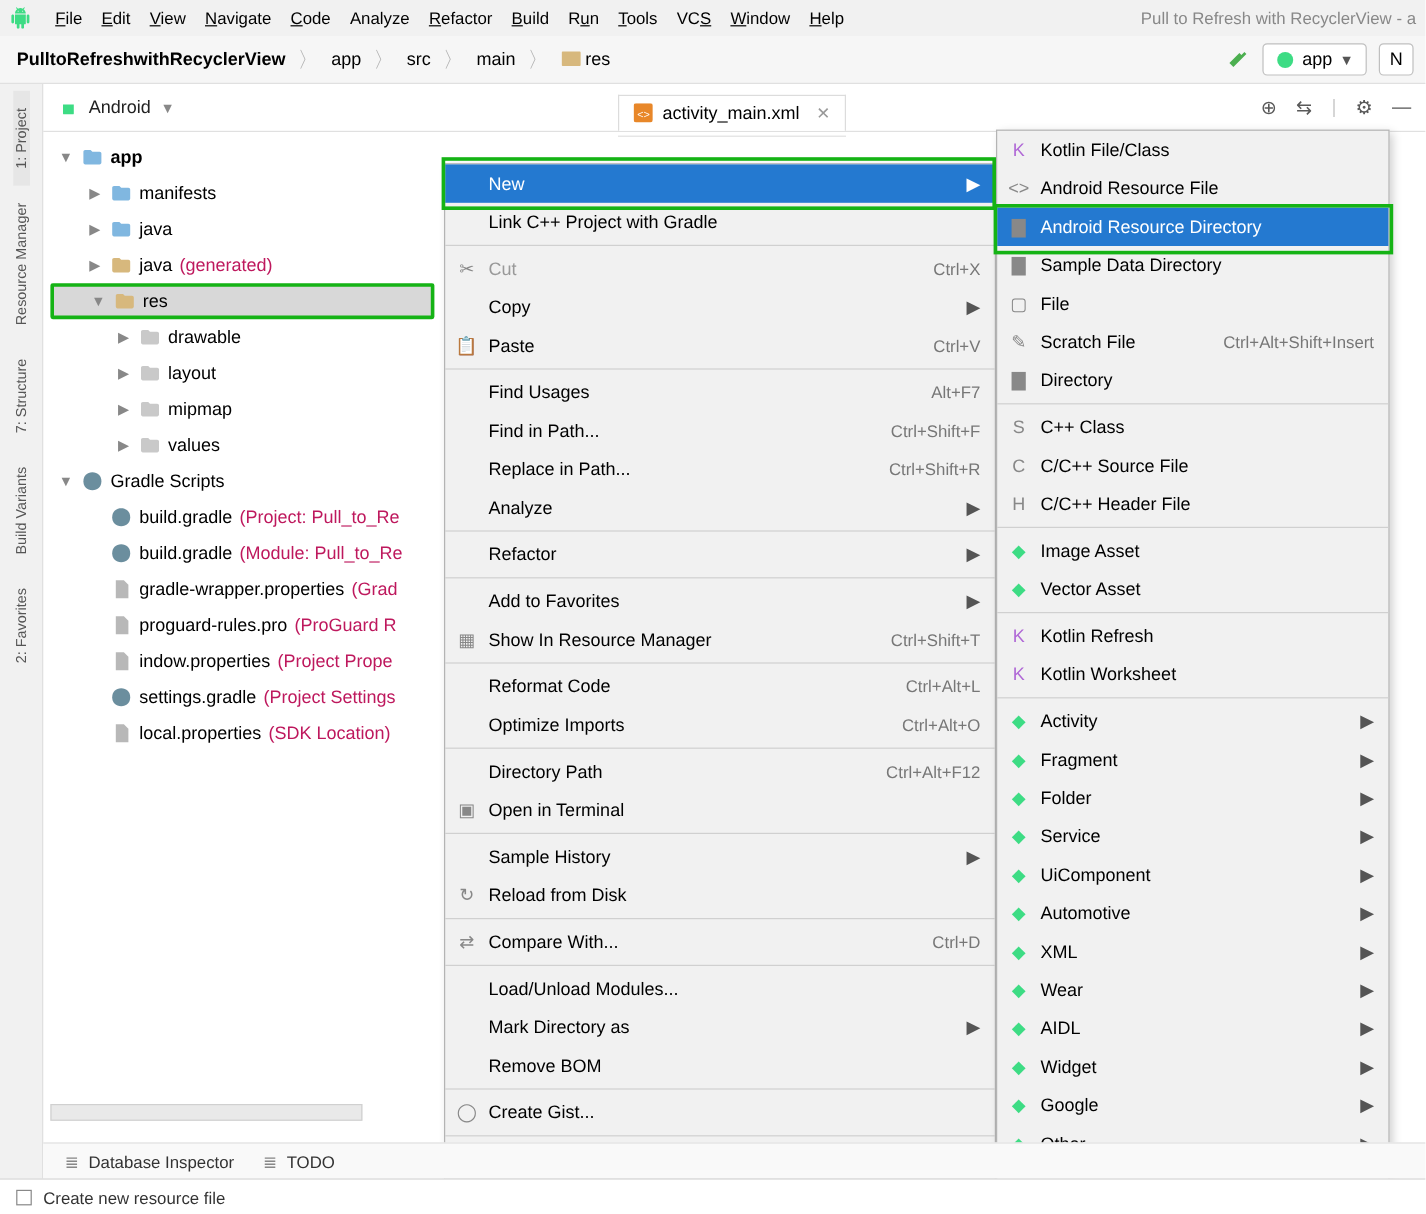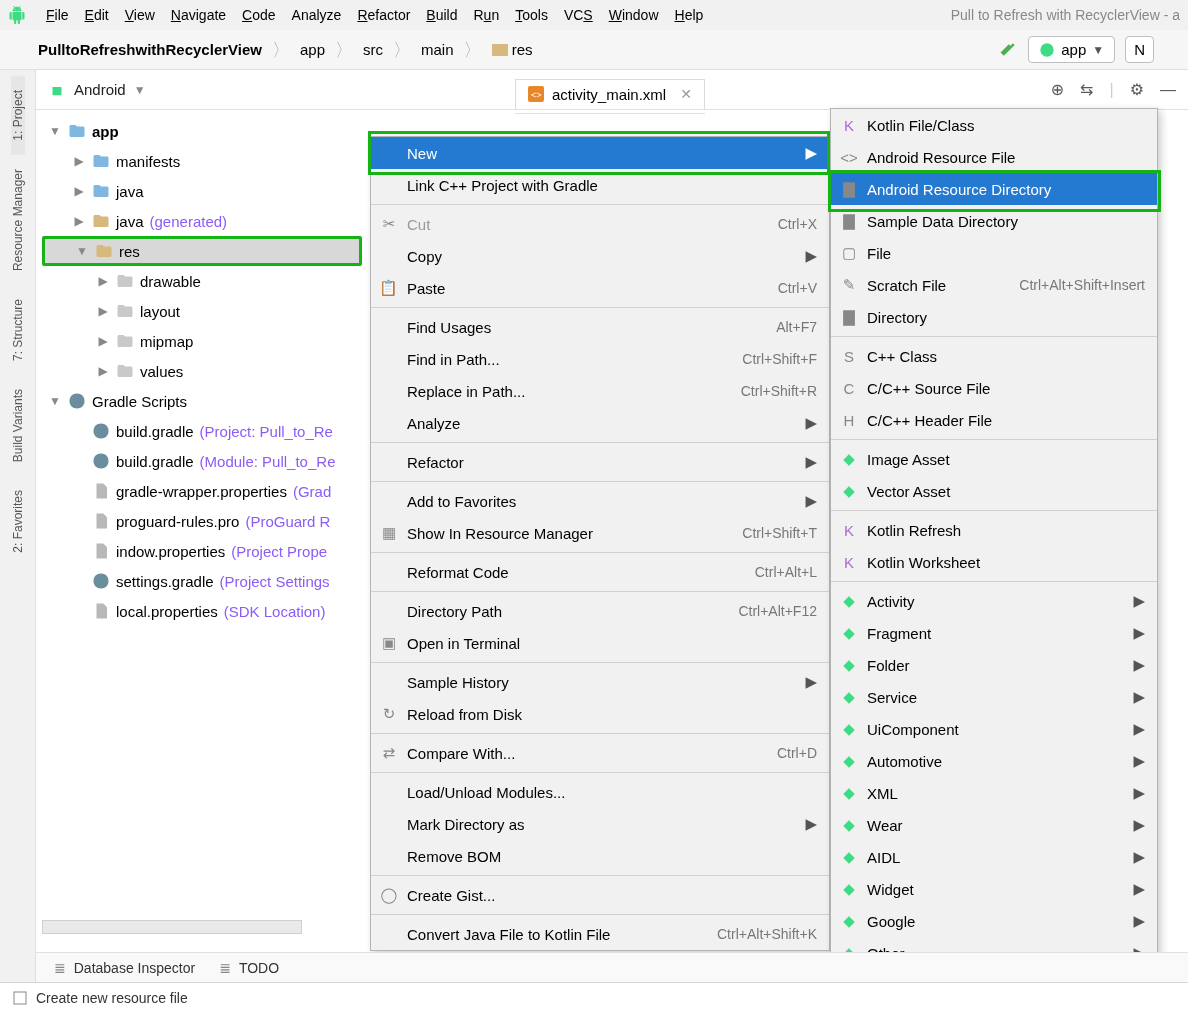--- a/index.html
+++ b/index.html
@@ -2,42 +2,42 @@
 <html><head>
 <meta charset="utf-8">
 <style>
 * { margin:0; padding:0; box-sizing:border-box; font-family:"Segoe UI",Arial,sans-serif; }
 body { width:1188px; height:1012px; background:#fff; overflow:hidden; position:relative; color:#000; }
 .menubar { height:30px; background:#f1f1f1; display:flex; align-items:center; padding:0 8px; font-size:14px; gap:0; }
 .menubar .logo { width:18px; height:18px; margin-right:12px; }
 .menubar .mitem { padding:4px 8px; cursor:default; }
 .menubar .mitem u { text-decoration:underline; }
 .menubar .right-title { margin-left:auto; color:#888; font-size:14px; }
-.nav { height:40px; background:#f6f6f6; display:flex; align-items:center; padding:0 34px; font-size:15px; border-bottom:1px solid #e0e0e0; }
+.nav { height:40px; background:#f6f6f6; display:flex; align-items:center; padding:0 10px; font-size:15px; border-bottom:1px solid #e0e0e0; }
 .bc { display:flex; align-items:center; gap:4px; }
 .bc-item { padding:2px 4px; }
 .bc-sep { color:#b2b2b2; font-size:18px; margin:0 2px; }
 .bc .bold { font-weight:700; }
 .nav-right { margin-left:auto; display:flex; align-items:center; gap:10px; }
 .hammer { width:20px; height:20px; color:#4CAF50; }
 .app-pop { border:1px solid #bfbfbf; padding:4px 10px; border-radius:4px; display:flex; align-items:center; gap:6px; font-size:15px; background:#fff;}
 .ne-btn { border:1px solid #bfbfbf; border-radius:4px; padding:4px 8px; font-size:15px; background:#fff;}
 .cols { display:flex; height:940px; }
 .leftbar { width:36px; background:#f1f1f1; border-right:1px solid #e0e0e0; display:flex; flex-direction:column; align-items:center; padding-top:6px; gap:0; }
 .lb-section { writing-mode:vertical-rl; transform:rotate(180deg); font-size:12px; color:#555; padding:14px 0; display:flex; align-items:center; gap:6px; }
 .lb-section.active { background:#e6e6e6; }
 .main { flex:1; display:flex; flex-direction:column; }
 .projrow { height:40px; display:flex; align-items:center; padding:0 12px; border-bottom:1px solid #e0e0e0; }
 .projrow .label { font-size:15px; color:#222; display:flex; align-items:center; gap:8px;}
 .projrow .tool { margin-left:auto; display:flex; align-items:center; gap:16px; color:#595959;}
 .tree { padding:6px 0 6px 6px; width:326px; font-size:15px; line-height:1; }
 .node { display:flex; align-items:center; height:30px; gap:6px; padding-left:6px; white-space:nowrap;}
 .node .exp { color:#888; font-size:12px; width:14px; text-align:center;}
 .node .nm { }
-.node .dim { color:#8b5cf6;text-align:right; }
+.node .dim { color:#be185d;text-align:right; }
 .node.bold .nm { font-weight:700; }
 .hl-green { border:3px solid #15b315; border-radius:2px; }
 .tab { height:40px; display:flex; align-items:center; border-bottom:1px solid #e0e0e0; position:absolute; left:515px; top:74px;}
 .tab-inner { display:flex; align-items:center; gap:8px; border:1px solid #dcdcdc; border-bottom:none; padding:6px 12px; background:#fff; font-size:15px;}
 .tab-close { color:#999; font-size:14px; margin-left:6px; }
 .ctxmenu { position:absolute; background:#f1f1f1; border:1px solid #b4b4b4; box-shadow:3px 3px 8px rgba(0,0,0,.2); font-size:15px; }
 .ctx1 { left:370px; top:136px; width:460px; }
 .ctx2 { left:830px; top:108px; width:328px; }
 .crow { display:flex; align-items:center; height:32px; padding:0 12px 0 36px; position:relative; }
 .crow.sel { background:#2479d0; color:#fff; }
@@ -333,20 +333,24 @@
     <div class="crow">
       <span class="cic" style="color:#888">▦</span>
       <span>Show In Resource Manager</span>
       <span class="sc">Ctrl+Shift+T</span>
     </div>
     <div class="csep"></div>
     <div class="crow">
       <span>Reformat Code</span>
       <span class="sc">Ctrl+Alt+L</span>
     </div>
+    <div class="crow">
+      <span>Optimize Imports</span>
+      <span class="sc">Ctrl+Alt+O</span>
+    </div>
     <div class="csep"></div>
     <div class="crow">
       <span>Directory Path</span>
       <span class="sc">Ctrl+Alt+F12</span>
     </div>
     <div class="crow">
       <span class="cic" style="color:#888">▣</span>
       <span>Open in Terminal</span>
     </div>
     <div class="csep"></div>

